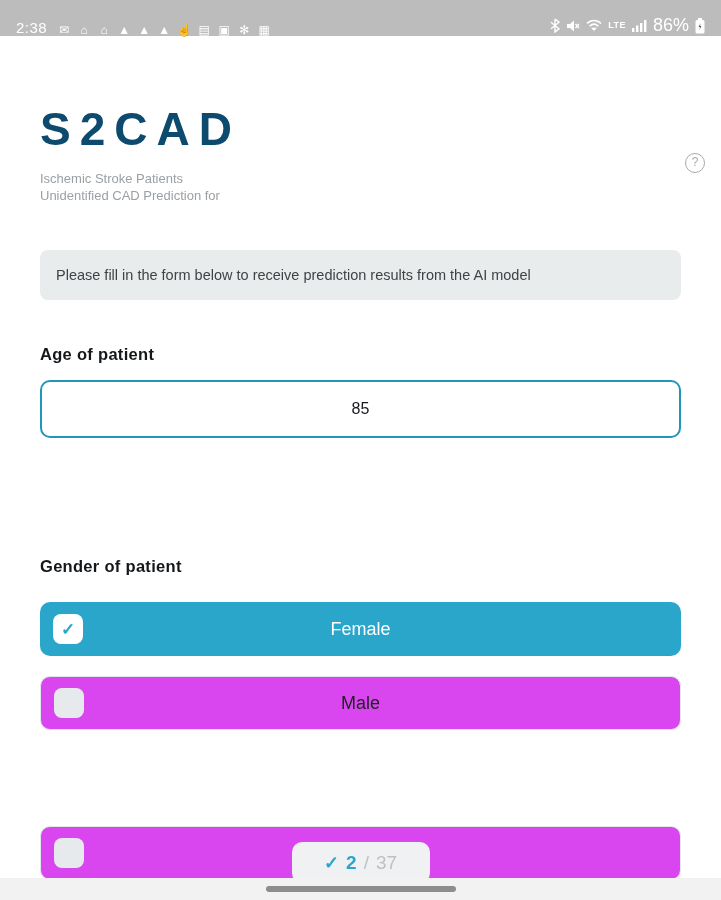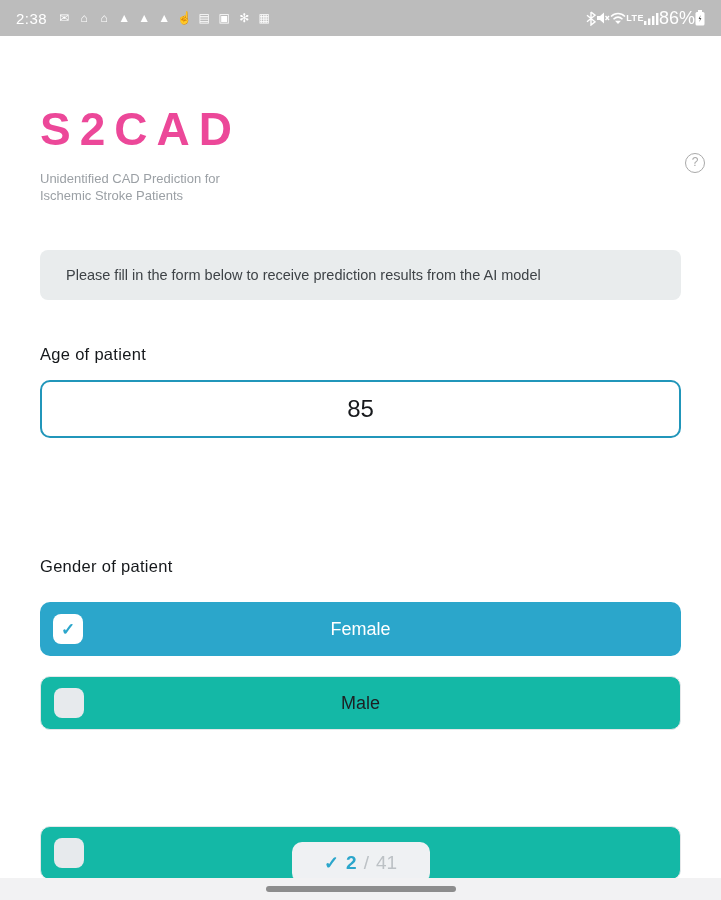--- a/index.html
+++ b/index.html
@@ -7,83 +7,83 @@
   body {
     font-family: "Liberation Sans", sans-serif;
     background: #ffffff;
     overflow: hidden;
   }
   .screen { position: relative; width: 721px; height: 900px; background: #ffffff; }
 
   
   .statusbar {
     height: 36px; background: #bcbcbc; color: #ffffff;
-    display: flex; align-items: center; padding: 0 16px;
+    display: flex; align-items: flex-end; padding: 0 16px;
     font-size: 15px;
   }
   .sb-time { font-weight: normal; margin-right: 10px; letter-spacing: .5px; }
   .sb-left-icons { display: flex; align-items: center; gap: 6px; font-size: 12px; line-height: 1; }
   .sb-left-icons span { display: inline-block; width: 14px; text-align: center; }
-  .sb-right { margin-left: auto; display: flex; align-items: center; }
+  .sb-right { margin-left: auto; display: flex; align-items: center; gap: 6px; }
   .sb-right svg { display: block; }
   .sb-lte { font-size: 9px; font-weight: bold; letter-spacing: .5px; line-height: 1; }
   .sb-batt-text { font-size: 18px; }
 
   
   .content { position: relative; padding: 0 40px; }
 
   .app-title {
     margin-top: 66px;
     font-size: 46px; font-weight: bold; letter-spacing: 9px;
-    color: #ec4899;
+    color: #0c4a6e;
   }
   .app-subtitle {
     margin-top: 14px; font-size: 13px; line-height: 17px; color: #9ba0a5;
   }
   .app-subtitle span { display: block; }
 
   .help-icon {
     position: absolute; top: 51px; right: 16px;
     width: 20px; height: 20px; border: 1.5px solid #a9a9a9; border-radius: 50%;
     color: #a9a9a9; font-size: 12px; line-height: 17px; text-align: center;
     cursor: pointer; background: #fff;
   }
 
   .info-banner {
     margin-top: 46px;
     background: #e9eced; border-radius: 8px;
-    padding: 17px 26px;
+    padding: 17px 16px;
     font-size: 14.5px; color: #3e4347;
   }
 
   .q-label {
-    font-size: 16.5px; font-weight: normal; color: #15181b;
+    font-size: 16.5px; font-weight: bold; color: #15181b;
     letter-spacing: .3px;
   }
   .sec-age { margin-top: 45px; }
   .sec-age .q-label { margin-bottom: 16px; }
   .age-input {
     width: 100%; height: 58px;
     border: 2.5px solid #2196ba; border-radius: 10px;
-    text-align: center; font-size: 24px; color: #17191c;
+    text-align: center; font-size: 16px; color: #17191c;
     font-family: "Liberation Sans", sans-serif;
     outline: none; background: #ffffff; display: block;
   }
 
   .sec-gender { margin-top: 119px; }
   .sec-gender .q-label { margin-bottom: 26px; }
 
   .option-row {
     position: relative; height: 54px; border-radius: 10px;
     display: flex; align-items: center; padding: 0 13px;
     cursor: pointer;
   }
   .option-row + .option-row { margin-top: 20px; }
   .option-row.selected { background: #2ba6cb; }
-  .option-row.unselected { background: #14b8a6; border: 1.5px solid #e4e7e9; }
+  .option-row.unselected { background: #d946ef; border: 1.5px solid #e4e7e9; }
   .opt-checkbox {
     width: 30px; height: 30px; border-radius: 8px; flex: 0 0 auto;
     display: flex; align-items: center; justify-content: center;
     font-size: 17px; font-weight: bold;
   }
   .option-row.selected .opt-checkbox { background: #ffffff; color: #2ba6cb; }
   .option-row.unselected .opt-checkbox { background: #e7eaed; color: transparent; }
   .opt-label {
     position: absolute; left: 0; right: 0; text-align: center;
     font-size: 18px;
@@ -175,22 +175,22 @@
       </span>
     </span>
   </div>
 
   <div class="content">
 
     <div class="help-icon">?</div>
 
     <div class="app-title">S2CAD</div>
     <div class="app-subtitle">
+      <span>Ischemic Stroke Patients</span>
       <span>Unidentified CAD Prediction for</span>
-      <span>Ischemic Stroke Patients</span>
     </div>
 
     <div class="info-banner">Please fill in the form below to receive prediction results from the AI model</div>
 
     <div class="sec-age">
       <div class="q-label">Age of patient</div>
       <input class="age-input" type="text" value="85" style="">
     </div>
 
     <div class="sec-gender">
@@ -204,21 +204,21 @@
         <span class="opt-label">Male</span>
       </div>
     </div>
 
     <div class="sec-hyper">
 
       <div class="progress-badge">
         <span class="pb-check">✓</span>
         <span class="pb-current">2</span>
         <span class="pb-sep">/</span>
-        <span class="pb-total">41</span>
+        <span class="pb-total">37</span>
       </div>
 
       <div class="option-row unselected">
         <span class="opt-checkbox"></span>
       </div>
     </div>
 
   </div>
 
   <div class="bottombar">

